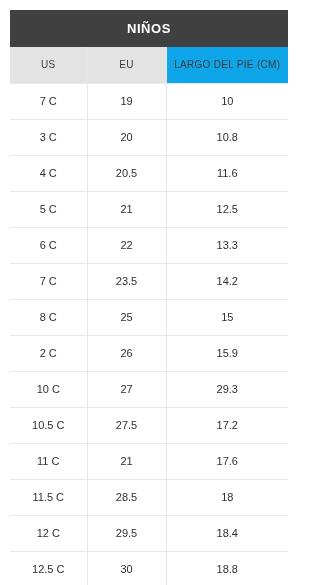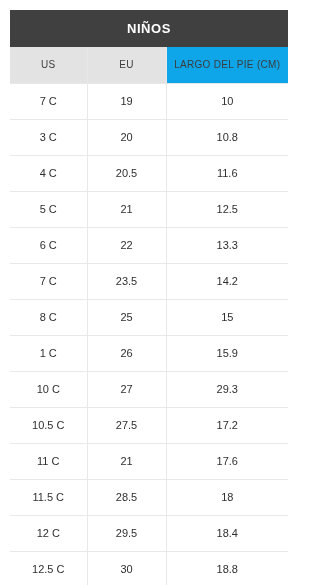--- a/index.html
+++ b/index.html
@@ -135,21 +135,21 @@
         <td>7 C</td>
         <td>23.5</td>
         <td>14.2</td>
       </tr>
       <tr>
         <td>8 C</td>
         <td>25</td>
         <td>15</td>
       </tr>
       <tr>
-        <td>1 C</td>
+        <td>2 C</td>
         <td>26</td>
         <td>15.9</td>
       </tr>
       <tr>
         <td>10 C</td>
         <td>27</td>
         <td>29.3</td>
       </tr>
       <tr>
         <td>10.5 C</td>

